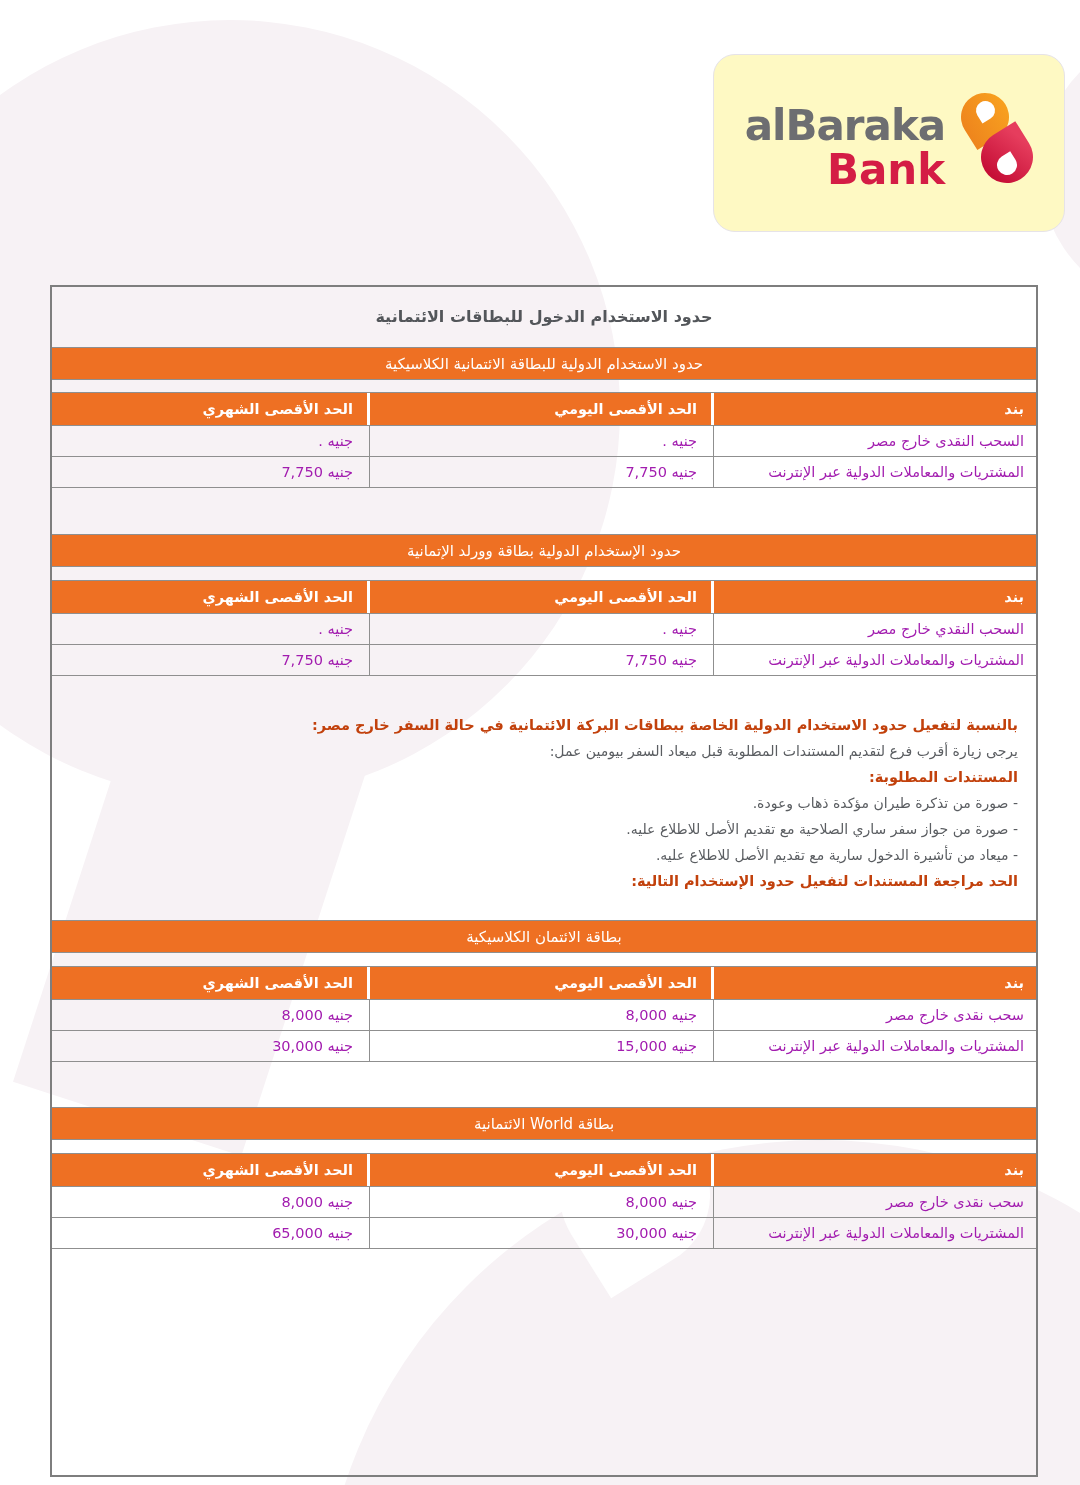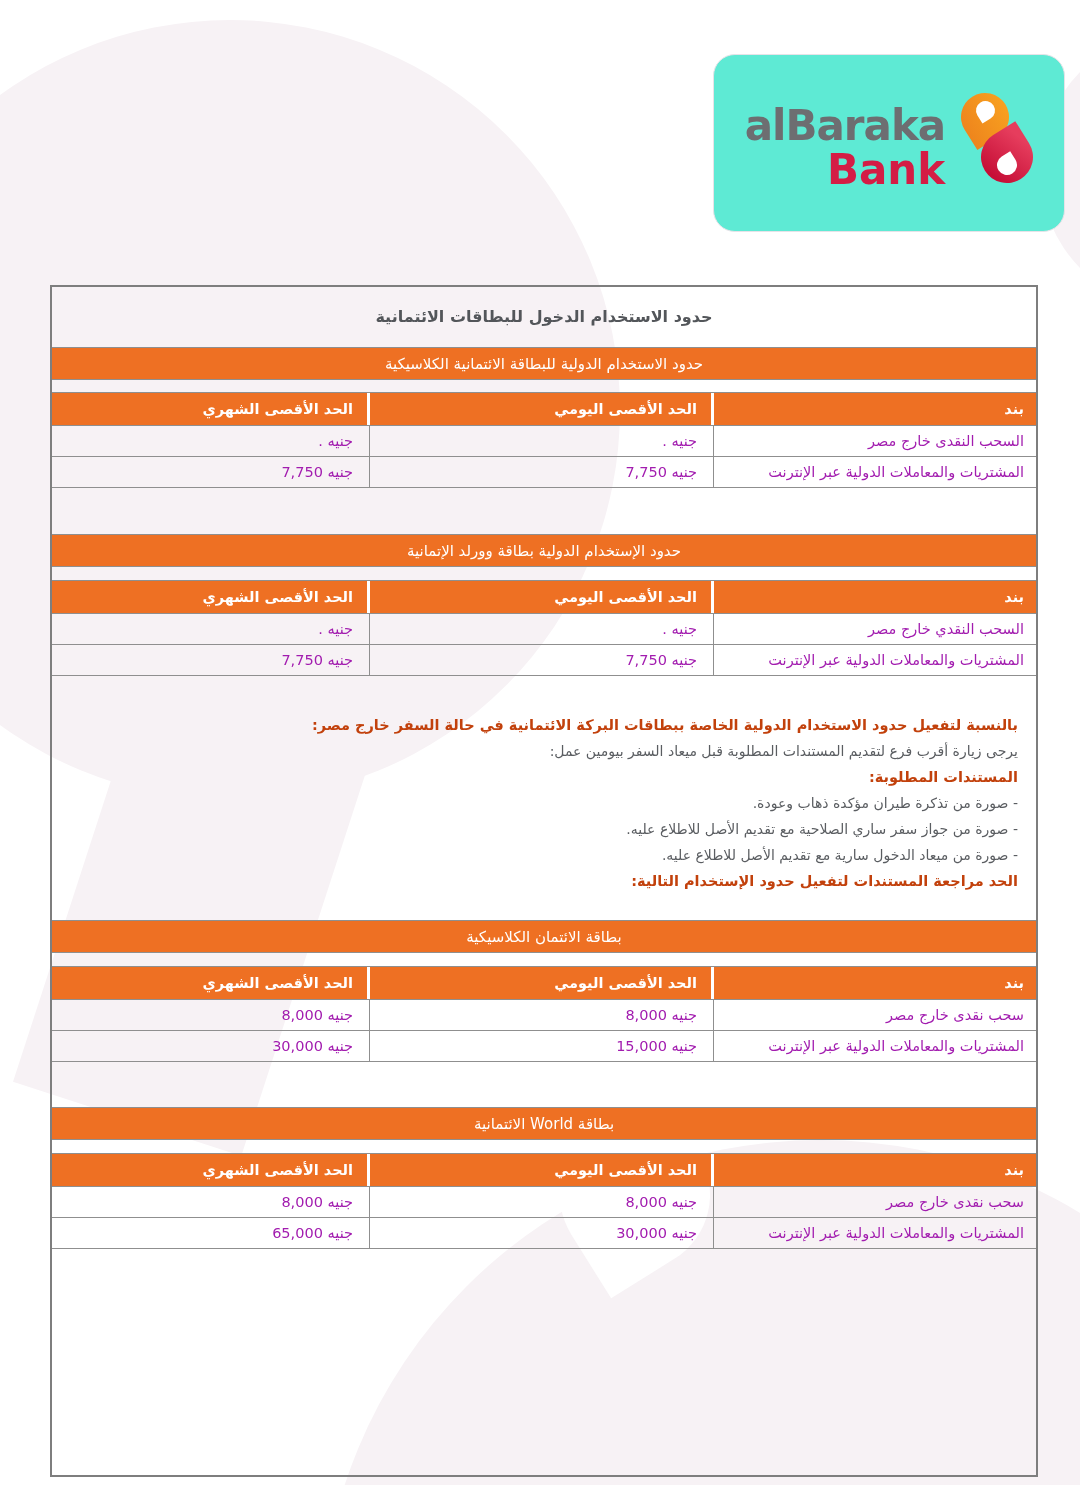--- a/index.html
+++ b/index.html
@@ -11,21 +11,21 @@
   }
   
   .wm { position:absolute; background:#f7f2f5; }
   .wm-circle { border-radius:50%; }
   .wm-band { transform:rotate(18deg); }
   .wm-drop-cut { background:#fff; border-radius:50% 50% 0 50%; transform:rotate(58deg); }
 
   
   #logo-card {
     position:absolute; left:713px; top:54px; width:352px; height:178px;
-    background:#5eead4; border:1px solid #e6e3e8; border-radius:22px;
+    background:#fef9c3; border:1px solid #e6e3e8; border-radius:22px;
     display:flex; align-items:center; justify-content:center; 
   }
   .logo-text { text-align:right; direction:ltr; margin-top:10px; }
   .logo-gray { font-size:42px; font-weight:bold; color:#6d6e71; letter-spacing:-1px; line-height:1; }
   .logo-red  { font-size:42px; font-weight:bold; color:#d41d45; line-height:1; margin-top:2px; }
   .logo-mark { position:relative; width:88px; height:112px; flex:0 0 auto; }
   .drop { position:absolute; }
   .drop-orange {
     left:16px; top:6px; width:48px; height:48px;
     background:linear-gradient(180deg,#f8a01f,#ee851d);
@@ -153,21 +153,21 @@
       </div>
     </div>
     <div class="sp22"></div>
 
     <div class="notice">
       <div class="b">بالنسبة لتفعيل حدود الاستخدام الدولية الخاصة ببطاقات البركة الائتمانية في حالة السفر خارج مصر:</div>
       <div>يرجى زيارة أقرب فرع لتقديم المستندات المطلوبة قبل ميعاد السفر بيومين عمل:</div>
       <div class="b">المستندات المطلوبة:</div>
       <div>- صورة من تذكرة طيران مؤكدة ذهاب وعودة.</div>
       <div>- صورة من جواز سفر ساري الصلاحية مع تقديم الأصل للاطلاع عليه.</div>
-      <div>- صورة من ميعاد الدخول سارية مع تقديم الأصل للاطلاع عليه.</div>
+      <div>- ميعاد من تأشيرة الدخول سارية مع تقديم الأصل للاطلاع عليه.</div>
       <div class="b">الحد مراجعة المستندات لتفعيل حدود الإستخدام التالية:</div>
     </div>
     <div class="sp26"></div>
 
     <div class="banner">بطاقة الائتمان الكلاسيكية</div>
     <div class="sp13"></div>
     <div class="tbl">
       <div class="trow thead">
         <div class="cell c-item">بند</div>
         <div class="cell c-val">الحد الأقصى اليومي</div>

